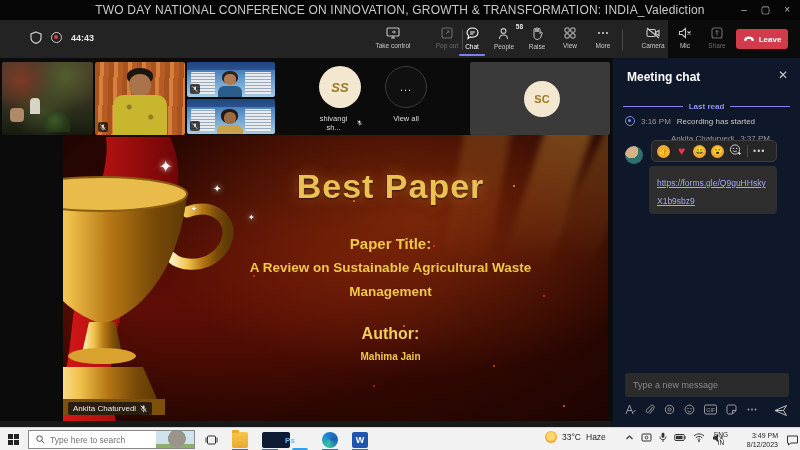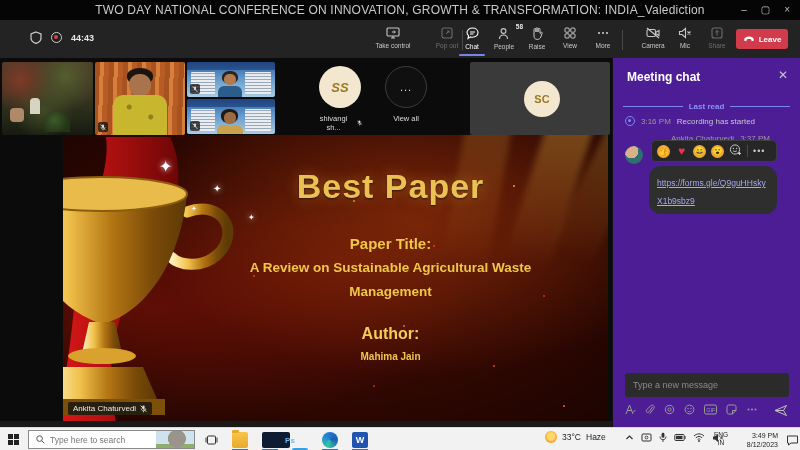--- a/index.html
+++ b/index.html
@@ -8,21 +8,21 @@
   .screen { position:relative; width:800px; height:450px; background:#0b0b0b; overflow:hidden; }
 
   
   .titlebar { position:absolute; left:0; top:0; width:800px; height:20px; background:#050505;
     display:flex; align-items:center; justify-content:center; }
   .titlebar .title { color:#c9c9c9; font-size:12px; letter-spacing:.2px; }
   .win-controls { position:absolute; right:4px; top:0; height:20px; display:flex; align-items:center; gap:14px; padding-right:6px; }
   .win-controls span { color:#bdbdbd; font-size:10px; line-height:20px; cursor:default; }
 
   
-  .toolbar { position:absolute; left:0; top:20px; width:800px; height:38px; background:#242323; }
+  .toolbar { position:absolute; left:0; top:20px; width:668px; height:38px; background:#242323; }
   .timer-wrap { position:absolute; left:30px; top:11px; display:flex; align-items:center; gap:9px; }
   .rec-dot { width:11px; height:11px; border-radius:50%; border:1.5px solid #cfcfcf; background:#201f1f; position:relative; }
   .rec-dot::after { content:""; position:absolute; left:2px; top:2px; width:4px; height:4px; border-radius:50%; background:#e23b4d; }
   .timer { color:#e8e8e8; font-size:9px; font-weight:bold; }
   .tb { position:absolute; top:25px; width:46px; display:flex; flex-direction:column; align-items:center; gap:3px;
     color:#c8c8c8; font-size:6.5px; transform:translateY(-18px); cursor:pointer; }
   .tb svg { display:block; }
   .tb.dim { color:#6d6d6d; }
   .tb.active { color:#fff; }
   .tb.active::after { content:""; width:26px; height:2px; background:#7b83eb; border-radius:2px; margin-top:1px; }
@@ -93,42 +93,42 @@
   .s-line2 { top:149px; font-size:13.5px; font-weight:bold; color:#f0c64a; }
   .s-h3 { top:190px; font-size:16px; font-weight:bold; color:#f3cd5a; }
   .s-author { top:216px; font-size:10px; font-weight:bold; color:#f0c64a; }
   .trophy { position:absolute; left:-26px; bottom:-6px; }
   .spark { position:absolute; color:#fff; text-shadow:0 0 6px #fff; font-size:10px; }
   .presenter-label { position:absolute; left:5px; bottom:6px; background:rgba(18,18,18,.78); border-radius:2px;
     padding:2px 5px; display:flex; align-items:center; gap:4px; color:#ececec; font-size:8px; }
   .stage-bottom { position:absolute; left:0; bottom:0; width:612px; height:6px; background:#191919; }
 
   
-  .chat-panel { position:absolute; left:612px; top:58px; width:188px; height:369px; background:#4c1d95; border-left:1px solid #111; }
+  .chat-panel { position:absolute; left:612px; top:58px; width:188px; height:369px; background:#0f172a; border-left:1px solid #111; }
   .chat-header { position:absolute; left:14px; top:12px; color:#fff; font-size:12px; font-weight:bold; }
   .chat-close { position:absolute; right:12px; top:10px; color:#c8c8c8; font-size:12px; cursor:pointer; }
   .lastread { position:absolute; left:10px; right:10px; top:44px; display:flex; align-items:center; gap:6px; }
   .lastread .line { flex:1; height:1px; background:#7f87f0; }
   .lastread .txt { color:#8d94f5; font-size:8px; font-weight:bold; }
   .sysmsg { position:absolute; left:12px; top:58px; display:flex; align-items:center; gap:6px; }
   .sys-ic { width:10px; height:10px; border-radius:50%; border:1.5px solid #7f87f0; position:relative; }
   .sys-ic::after { content:""; position:absolute; left:2px; top:2px; width:3px; height:3px; border-radius:50%; background:#7f87f0; }
   .sys-time { color:#9a9a9a; font-size:8px; }
   .sys-text { color:#c7c7c7; font-size:8px; }
   .msg-meta { position:absolute; left:58px; top:76px; color:#9a9a9a; font-size:8px; display:flex; gap:6px; }
   .chat-avatar { position:absolute; left:12px; top:88px; width:18px; height:18px; border-radius:50%;
     background:radial-gradient(circle at 35% 30%, #d8b18c 0 40%, #2e6f72 41% 100%); }
   .reaction-bar { position:absolute; left:38px; top:82px; width:126px; height:22px; background:#262626; border:1px solid #3e3e3e;
     border-radius:5px; display:flex; align-items:center; padding:0 5px; gap:5px; }
   .reaction { width:13px; height:13px; border-radius:50%; background:#f2a93b; display:flex; align-items:center; justify-content:center;
     font-size:9px; line-height:13px; cursor:pointer; overflow:hidden; }
   .reaction.heart { background:transparent; color:#e8354d; font-size:12px; }
   .r-div { width:1px; height:12px; background:#4a4a4a; }
   .r-more { color:#c8c8c8; font-size:9px; letter-spacing:1px; cursor:pointer; }
-  .msg-bubble { position:absolute; left:36px; top:108px; width:128px; background:#2e2e2e; border-radius:12px; padding:6px 8px; cursor:pointer; }
+  .msg-bubble { position:absolute; left:36px; top:108px; width:128px; background:#2e2e2e; border-radius:4px; padding:6px 8px; cursor:pointer; }
   .msg-link { color:#a4a9ee; font-size:8.5px; text-decoration:underline; word-break:break-all; line-height:1.5; }
   .chat-input { position:absolute; left:12px; top:315px; width:164px; height:24px; background:#2b2b2b; border:none; border-radius:3px;
     color:#ddd; font-size:9px; padding:0 8px; font-family:"Liberation Sans", sans-serif; }
   .chat-input::placeholder { color:#8a8a8a; }
   .compose-icons { position:absolute; left:12px; top:346px; display:flex; align-items:center; gap:9px; color:#9b9b9b; }
   .compose-icons svg { display:block; cursor:pointer; }
   .send-ic { position:absolute; right:12px; top:346px; cursor:pointer; }
 
   
   .taskbar { position:absolute; left:0; top:427px; width:800px; height:23px; background:#f2f2f2; border-top:1px solid #d9d9d9; }

